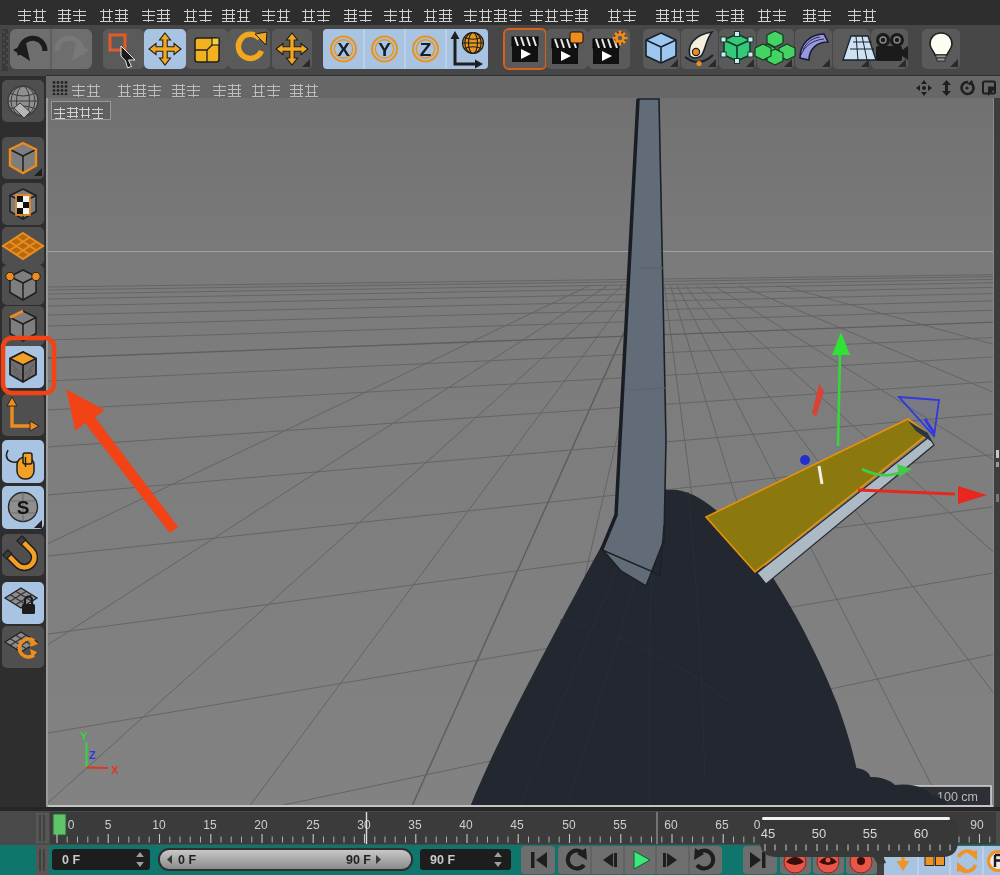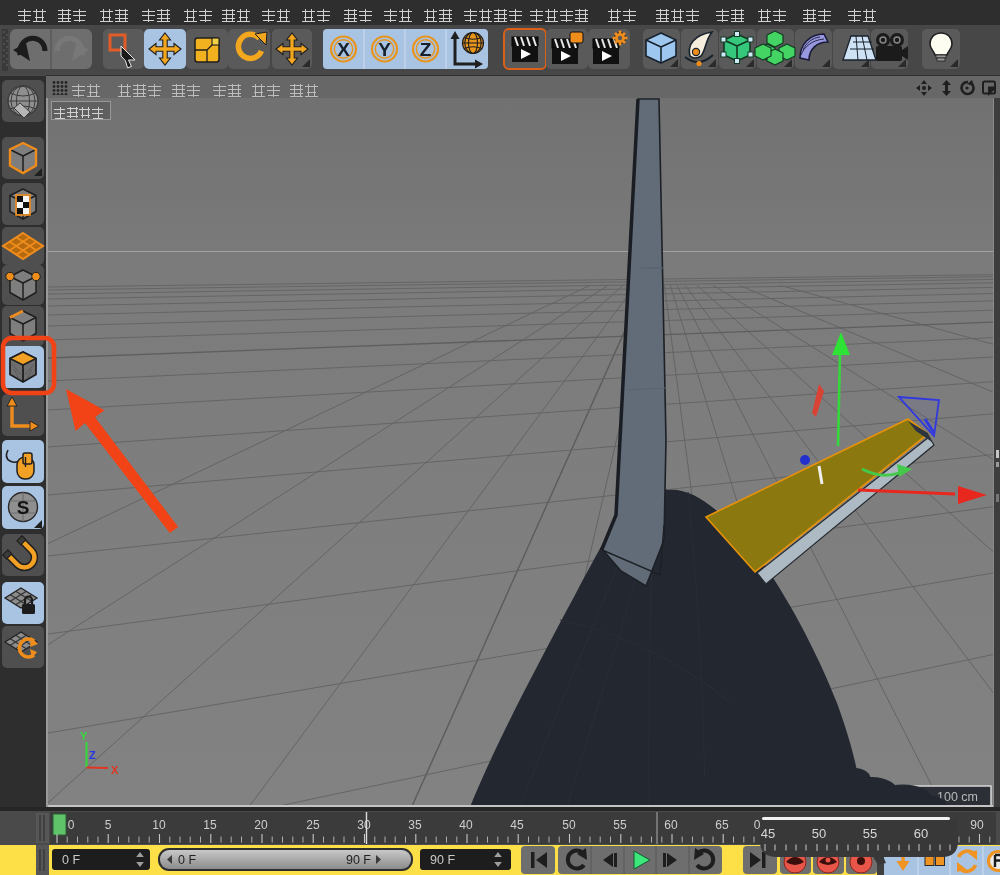--- a/index.html
+++ b/index.html
@@ -549,21 +549,21 @@
 <g stroke="#b2b2b2" stroke-width="1">
 <line x1="366.5" y1="812" x2="366.5" y2="844" stroke="#dcdcdc" stroke-width="1.4"></line>
 <line x1="657" y1="812" x2="657" y2="844" stroke="#9a9a9a" stroke-width="1.2"></line>
 </g>
 <rect x="53" y="814" width="13" height="21" fill="#5fc36a" stroke="#2e5e35" stroke-width="1"></rect>
 <path d="M57.0 834L57.0 843M108.2 834L108.2 843M159.5 834L159.5 843M210.8 834L210.8 843M262.0 834L262.0 843M313.2 834L313.2 843M364.5 834L364.5 843M415.8 834L415.8 843M467.0 834L467.0 843M518.2 834L518.2 843M569.5 834L569.5 843M620.8 834L620.8 843M672.0 834L672.0 843M723.2 834L723.2 843M774.5 834L774.5 843M825.8 834L825.8 843M877.0 834L877.0 843M928.2 834L928.2 843M979.5 834L979.5 843" stroke="#c6c6c6" stroke-width="1.1" fill="none"></path>
 <path d="M67.2 836.5L67.2 842.5M77.5 836.5L77.5 842.5M87.8 836.5L87.8 842.5M98.0 836.5L98.0 842.5M118.5 836.5L118.5 842.5M128.8 836.5L128.8 842.5M139.0 836.5L139.0 842.5M149.2 836.5L149.2 842.5M169.8 836.5L169.8 842.5M180.0 836.5L180.0 842.5M190.2 836.5L190.2 842.5M200.5 836.5L200.5 842.5M221.0 836.5L221.0 842.5M231.2 836.5L231.2 842.5M241.5 836.5L241.5 842.5M251.8 836.5L251.8 842.5M272.2 836.5L272.2 842.5M282.5 836.5L282.5 842.5M292.8 836.5L292.8 842.5M303.0 836.5L303.0 842.5M323.5 836.5L323.5 842.5M333.8 836.5L333.8 842.5M344.0 836.5L344.0 842.5M354.2 836.5L354.2 842.5M374.8 836.5L374.8 842.5M385.0 836.5L385.0 842.5M395.2 836.5L395.2 842.5M405.5 836.5L405.5 842.5M426.0 836.5L426.0 842.5M436.2 836.5L436.2 842.5M446.5 836.5L446.5 842.5M456.8 836.5L456.8 842.5M477.2 836.5L477.2 842.5M487.5 836.5L487.5 842.5M497.8 836.5L497.8 842.5M508.0 836.5L508.0 842.5M528.5 836.5L528.5 842.5M538.8 836.5L538.8 842.5M549.0 836.5L549.0 842.5M559.2 836.5L559.2 842.5M579.8 836.5L579.8 842.5M590.0 836.5L590.0 842.5M600.2 836.5L600.2 842.5M610.5 836.5L610.5 842.5M631.0 836.5L631.0 842.5M641.2 836.5L641.2 842.5M651.5 836.5L651.5 842.5M661.8 836.5L661.8 842.5M682.2 836.5L682.2 842.5M692.5 836.5L692.5 842.5M702.8 836.5L702.8 842.5M713.0 836.5L713.0 842.5M733.5 836.5L733.5 842.5M743.8 836.5L743.8 842.5M754.0 836.5L754.0 842.5M764.2 836.5L764.2 842.5M784.8 836.5L784.8 842.5M795.0 836.5L795.0 842.5M805.2 836.5L805.2 842.5M815.5 836.5L815.5 842.5M836.0 836.5L836.0 842.5M846.2 836.5L846.2 842.5M856.5 836.5L856.5 842.5M866.8 836.5L866.8 842.5M887.2 836.5L887.2 842.5M897.5 836.5L897.5 842.5M907.8 836.5L907.8 842.5M918.0 836.5L918.0 842.5M938.5 836.5L938.5 842.5M948.8 836.5L948.8 842.5M959.0 836.5L959.0 842.5M969.2 836.5L969.2 842.5M989.8 836.5L989.8 842.5" stroke="#aeaeae" stroke-width="1" fill="none"></path>
 </svg>
 </div>
 
-<div class="abs" id="botbar" style="left:0;top:845px;width:1000px;height:30px;background:#fde047;">
+<div class="abs" id="botbar" style="left:0;top:845px;width:1000px;height:30px;background:#0f766e;font-weight:bold;">
 <svg class="abs" style="left:0;top:0" width="1000" height="30" viewBox="0 845 1000 30">
 <defs>
 <linearGradient id="sl" x1="0" y1="0" x2="0" y2="1">
           <stop offset="0" stop-color="#c8c8c8"></stop>
           <stop offset="1" stop-color="#8b8b8b"></stop>
         </linearGradient>
 <g id="spin" fill="#9f9f9f">
           <path d="M0,-7.5 L3.8,-2.5 L-3.8,-2.5 Z"></path>
           <path d="M0,7.5 L3.8,2.5 L-3.8,2.5 Z"></path>
         </g>

